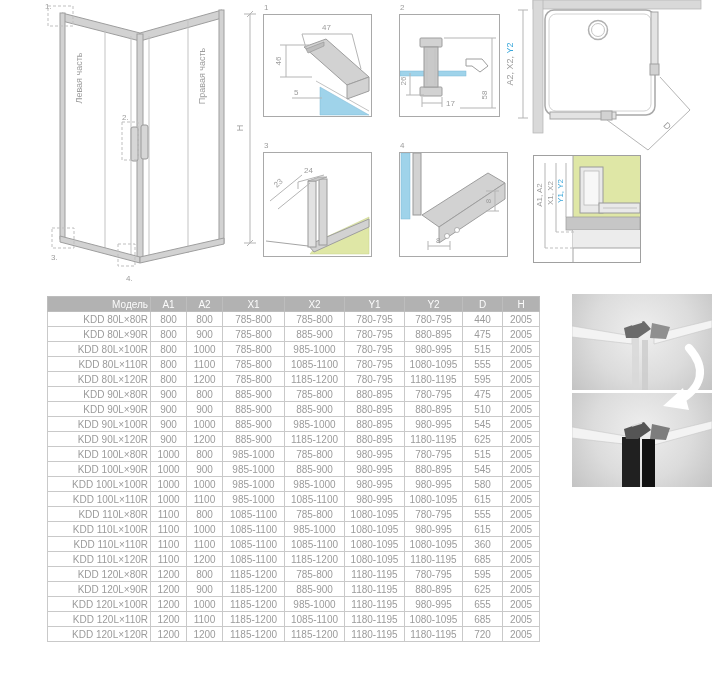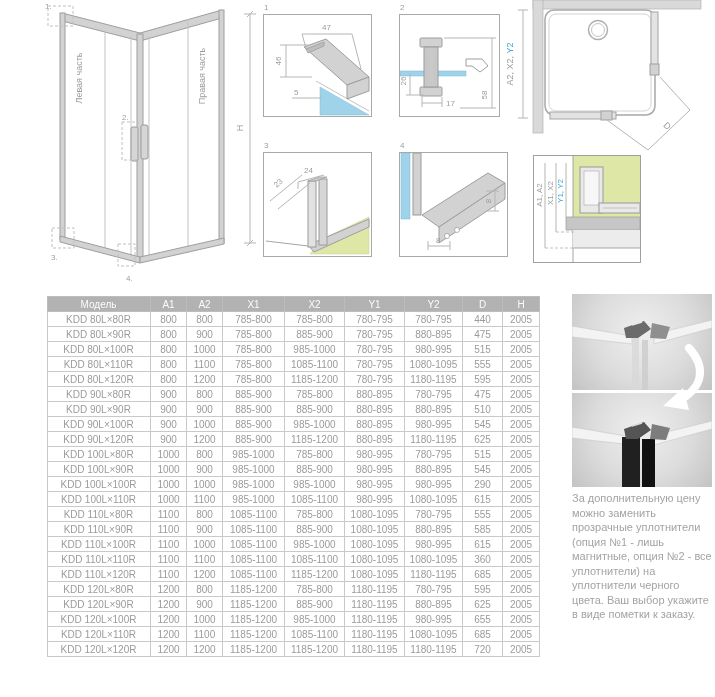--- a/index.html
+++ b/index.html
@@ -21,21 +21,21 @@
   .detail{position:absolute;}
   .detail .dnum{position:absolute;top:0;left:1px;font-size:8px;color:#9c9c9c;}
   .detail svg{margin-top:11px;border:1px solid #a9a9a9;background:#fff;}
 
   
   #tablewrap{position:absolute;left:47px;top:296px;width:492px;}
   table{border-collapse:collapse;width:492px;table-layout:fixed;}
   th,td{border:1px solid #c9c9c9;font-size:10px;height:14px;padding:0 2px;
         text-align:center;color:#9b9b9b;font-weight:normal;white-space:nowrap;overflow:hidden;}
   thead th{background:#b2b2b2;color:#fcfcfc;border-color:#bdbdbd;}
-  td.model, th.model{text-align:center;padding-left:1px;}
+  td.model, th.model{text-align:right;padding-left:1px;}
 
   
   .photo{position:absolute;left:572px;width:140px;
          background:radial-gradient(circle at 50% 40%, #efefef 0%, #dcdcdc 55%, #c3c3c3 100%);}
   #photo1{top:294px;height:96px;}
   #photo2{top:393px;height:94px;}
   #note{position:absolute;left:572px;top:491px;width:142px;font-size:11px;line-height:1.32;
         color:#a3a3a3;}
 </style>
 </head>
@@ -399,21 +399,21 @@
           <td>2005</td>
         </tr>
           <tr>
           <td class="model">KDD 100L×100R</td>
           <td>1000</td>
           <td>1000</td>
           <td>985-1000</td>
           <td>985-1000</td>
           <td>980-995</td>
           <td>980-995</td>
-          <td>290</td>
+          <td>580</td>
           <td>2005</td>
         </tr>
           <tr>
           <td class="model">KDD 100L×110R</td>
           <td>1000</td>
           <td>1100</td>
           <td>985-1000</td>
           <td>1085-1100</td>
           <td>980-995</td>
           <td>1080-1095</td>
@@ -422,31 +422,20 @@
         </tr>
           <tr>
           <td class="model">KDD 110L×80R</td>
           <td>1100</td>
           <td>800</td>
           <td>1085-1100</td>
           <td>785-800</td>
           <td>1080-1095</td>
           <td>780-795</td>
           <td>555</td>
-          <td>2005</td>
-        </tr>
-          <tr>
-          <td class="model">KDD 110L×90R</td>
-          <td>1100</td>
-          <td>900</td>
-          <td>1085-1100</td>
-          <td>885-900</td>
-          <td>1080-1095</td>
-          <td>880-895</td>
-          <td>585</td>
           <td>2005</td>
         </tr>
           <tr>
           <td class="model">KDD 110L×100R</td>
           <td>1100</td>
           <td>1000</td>
           <td>1085-1100</td>
           <td>985-1000</td>
           <td>1080-1095</td>
           <td>980-995</td>
@@ -555,15 +544,14 @@
       <path d="M80,31 L98,35 L94,47 L78,46 Z" fill="#7d7d7d"></path>
       <path d="M60,33 L70,30" stroke="#dcdcdc" stroke-width="1.5" fill="none"></path>
     </svg>
   </div>
 
   <svg class="abs" style="left:643px;top:342px;z-index:3;" width="72" height="78" viewBox="0 0 72 78">
     <path d="M46,6 C64,26 60,46 34,60" stroke="#ffffff" stroke-width="8" fill="none" stroke-linecap="round"></path>
     <polygon points="40,46 20,64 46,68" fill="#ffffff"></polygon>
   </svg>
 
-  <div id="note">За дополнительную цену можно заменить прозрачные уплотнители (опция №1 - лишь магнитные, опция №2 - все уплотнители)  на уплотнители черного цвета. Ваш выбор укажите в виде пометки к заказу.</div>
 
 </div>
 
 </body></html>

